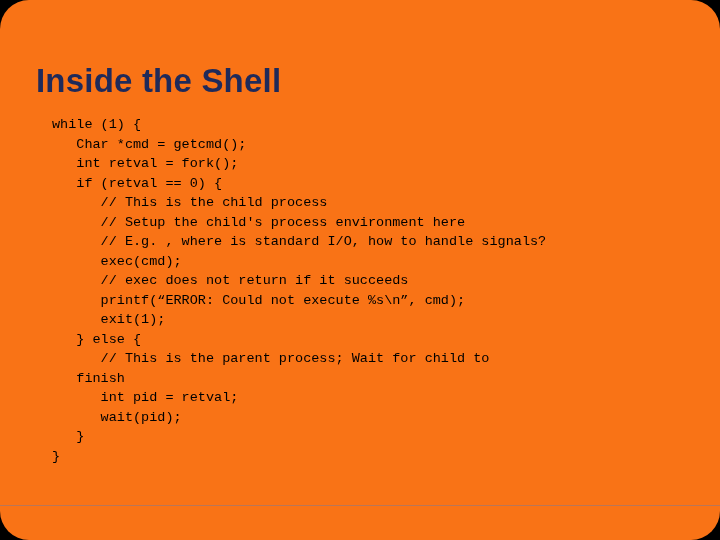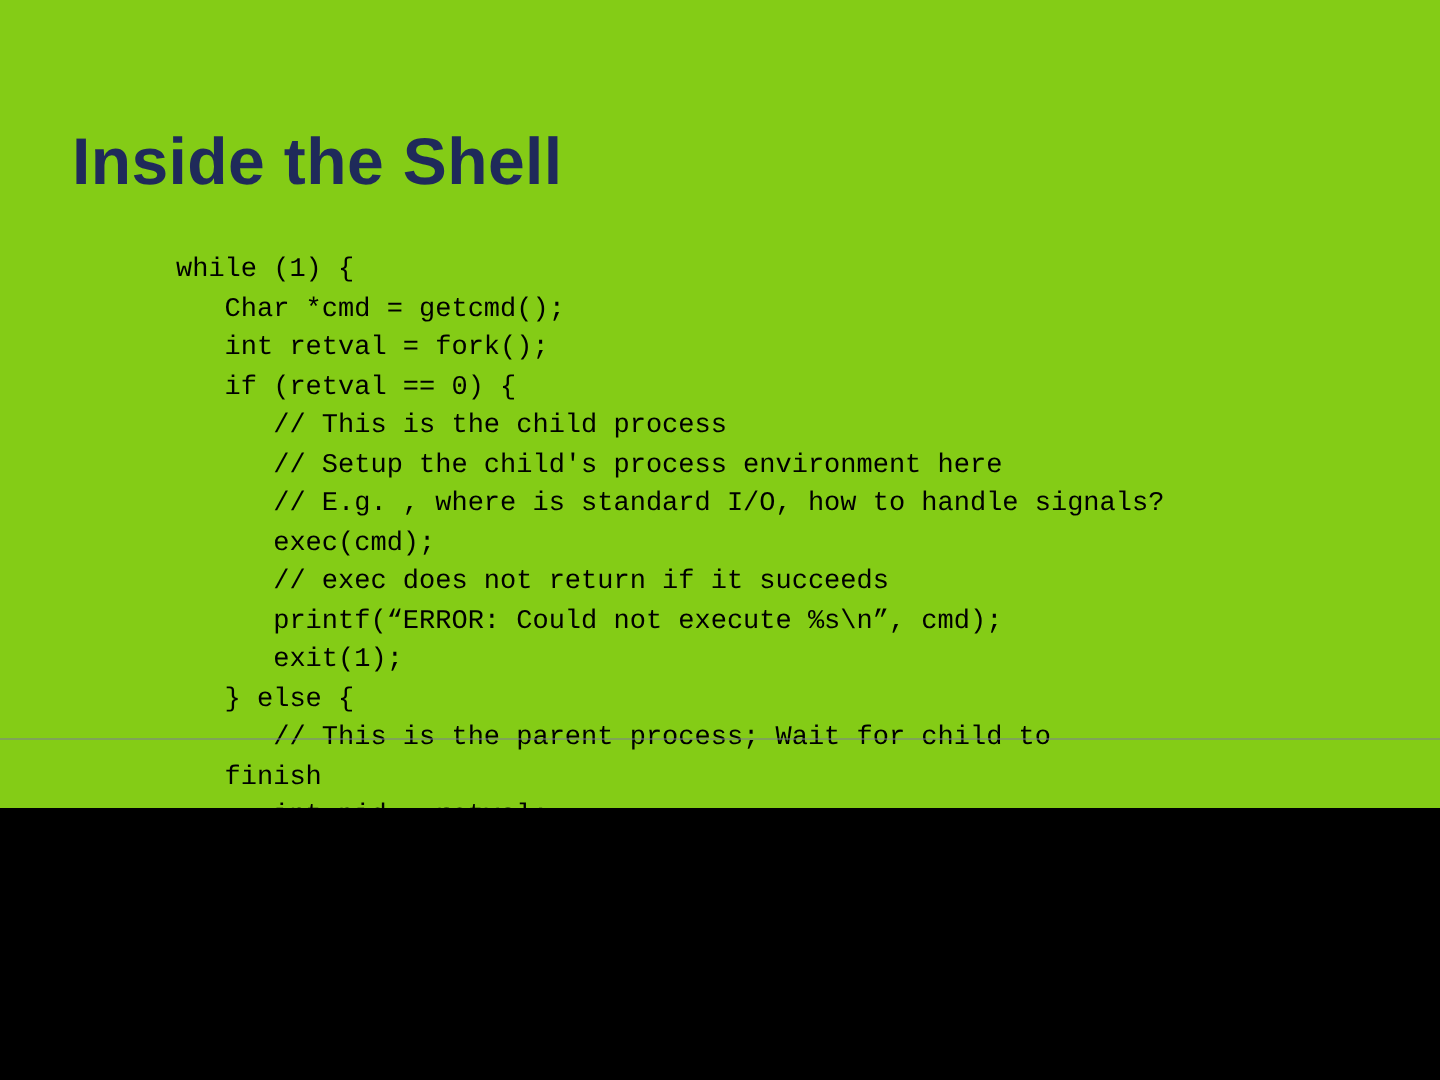--- a/index.html
+++ b/index.html
@@ -1,43 +1,43 @@
 <!DOCTYPE html>
 <html><head>
 <meta charset="utf-8">
 <style>
   * { margin: 0; padding: 0; box-sizing: border-box; }
   html, body { width: 720px; height: 540px; background: #000; }
   .slide {
     width: 720px;
-    height: 404px;
-    background: #84cc16;
+    height: 540px;
+    background: #f97316;
     position: relative;
     font-family: Arial, Helvetica, sans-serif;
+    border-radius: 29px;
   }
   .title {
     position: absolute;
     top: 62px;
     left: 36px;
     font-size: 33px;
     font-weight: bold;
     color: #1f2a5a;
     letter-spacing: 0.2px;
   }
   .code {
     position: absolute;
-    top: 126px;
+    top: 115px;
     left: 52px;
     right: 20px;
     font-family: "Courier New", Courier, monospace;
     font-size: 13.5px;
     line-height: 19.5px;
     color: #000;
     white-space: pre;
-    margin-left: 36px;
   }
   .footer-line {
     position: absolute;
     left: 0;
     right: 0;
     bottom: 34px;
     height: 1px;
     background: #7a7a9a;
     opacity: 0.5;
   }

